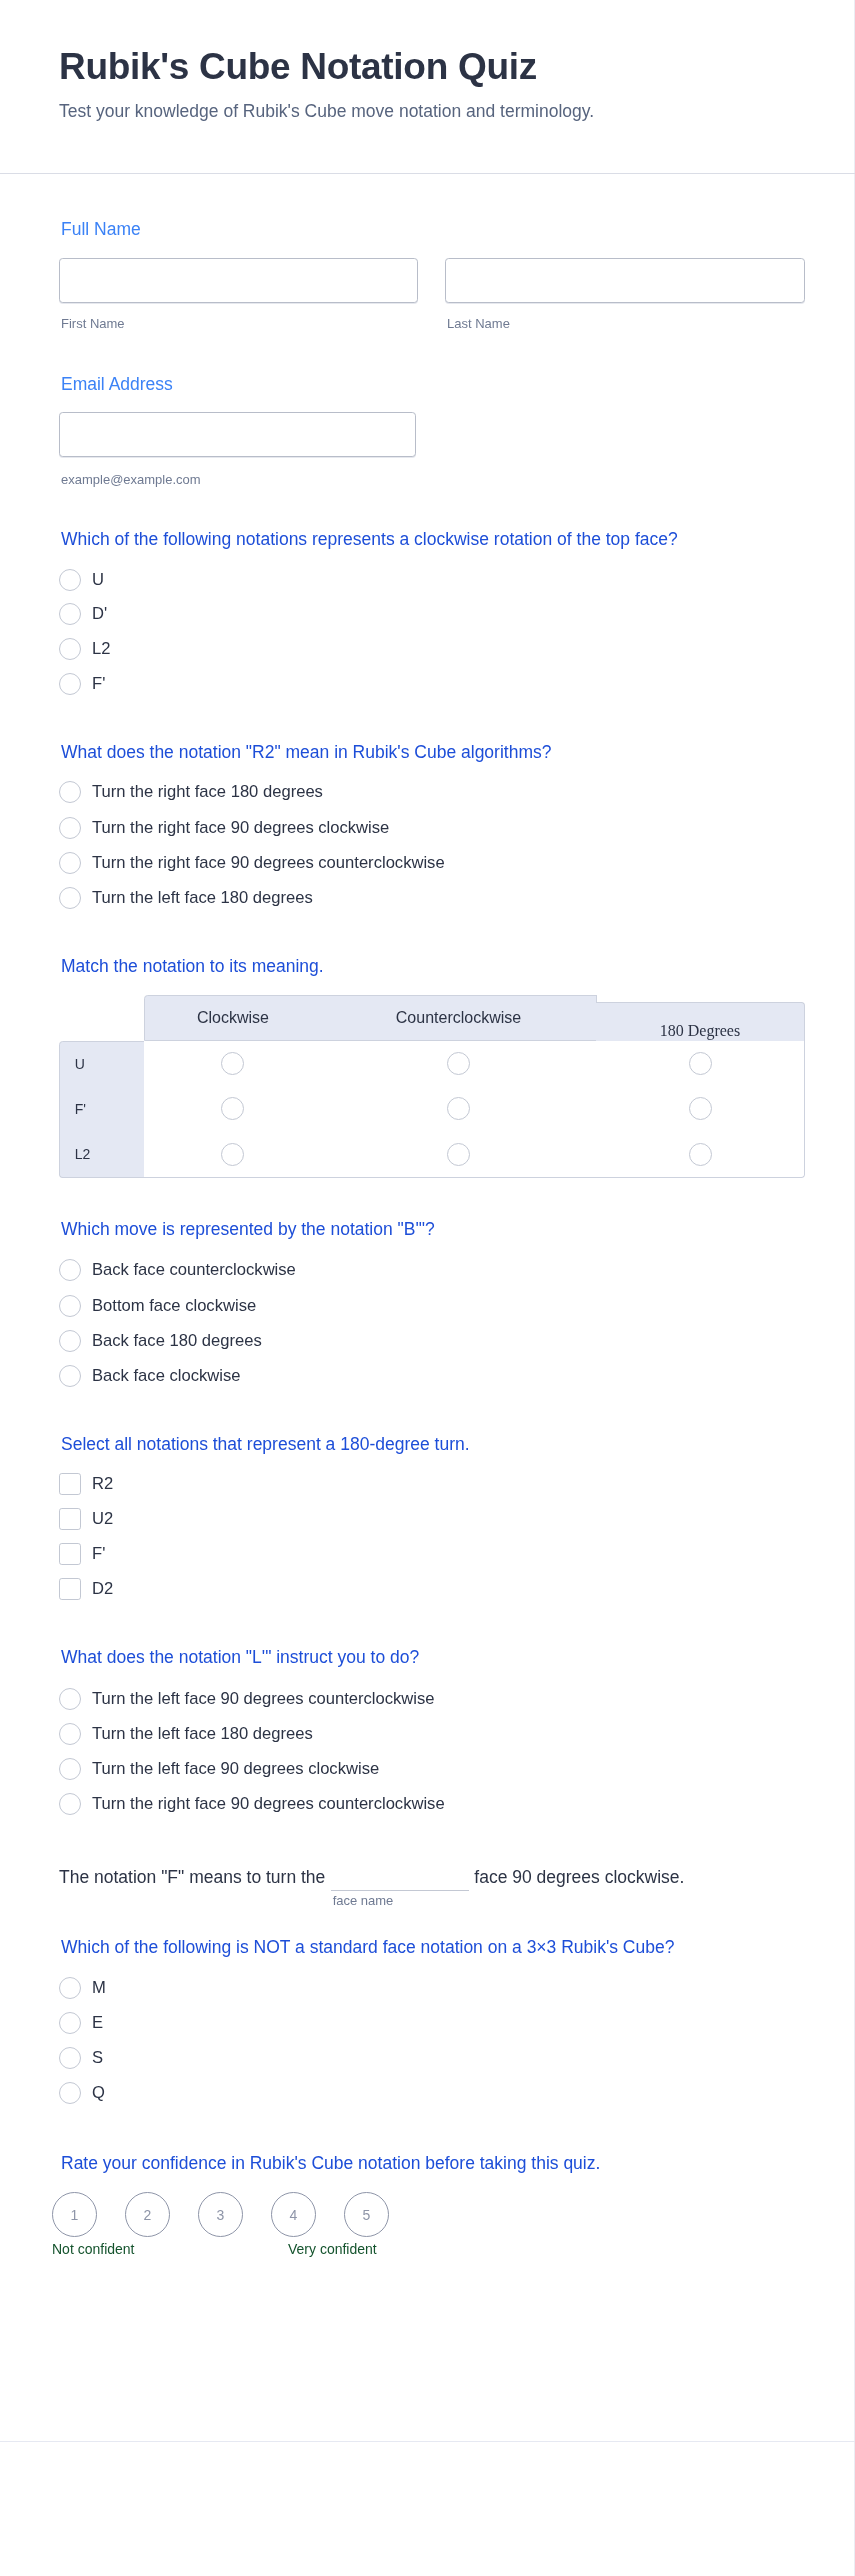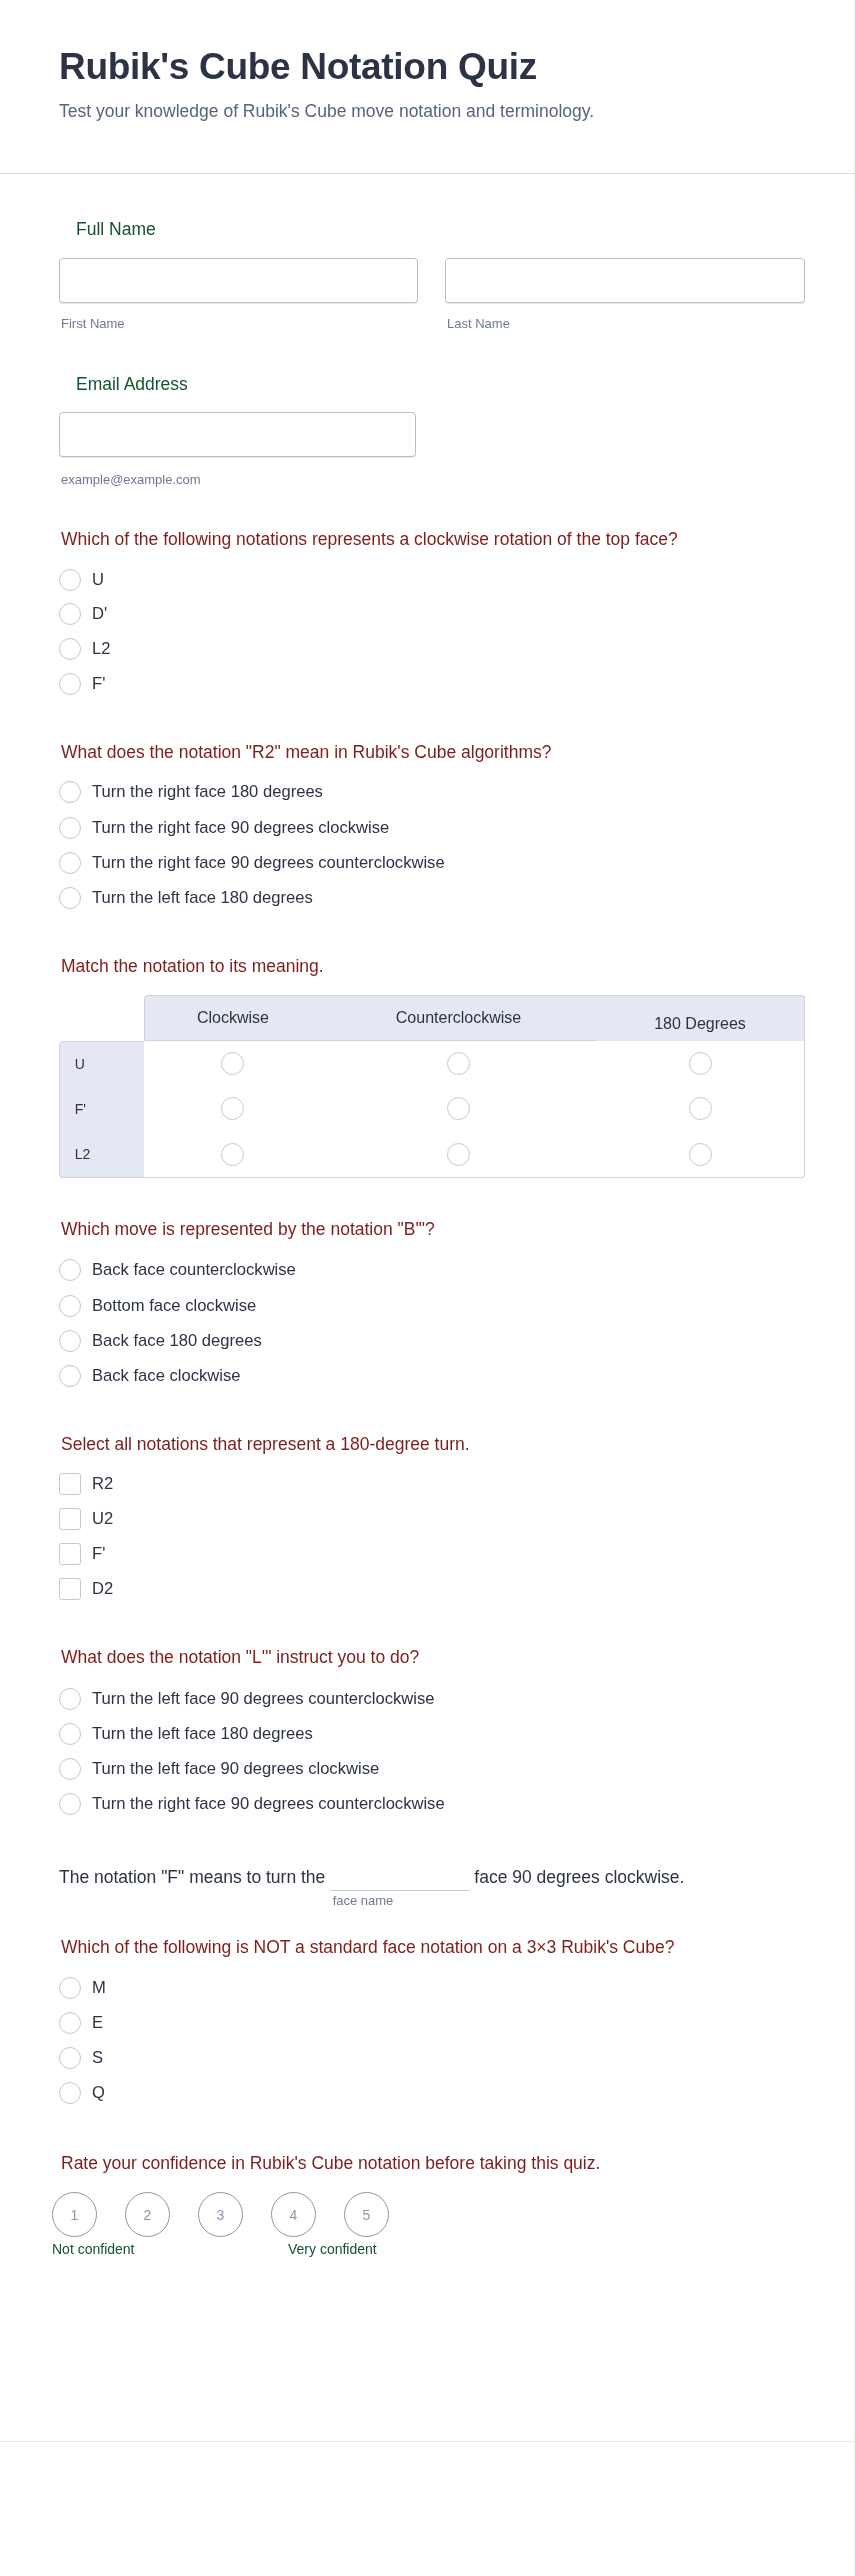--- a/index.html
+++ b/index.html
@@ -17,29 +17,29 @@
     height: 2576px;
     border-right: 0.9px solid #ebedf3;
   }
   .abs { position: absolute; }
 
   
   .title { left: 59px; top: 46px; font-size: 37px; font-weight: 700; color: #2c3345; letter-spacing: -0.3px; white-space: nowrap; text-align: right; }
   .subtitle { left: 59px; top: 101px; font-size: 17.5px; color: #57647e; white-space: nowrap; }
   .hr { left: 0; width: 855px; height: 0.9px; background: #dadde6; }
 
-  .label { left: 76px; font-size: 17.5px; color: #14532d; white-space: nowrap; }
+  .label { left: 61px; font-size: 17.5px; color: #3b82f6; white-space: nowrap; }
   .sublabel { font-size: 13px; color: #6f7a92; white-space: nowrap; }
   .input {
     height: 45px; border: 0.9px solid #b8bdc9; border-radius: 3.7px; background: #fff;
     font-family: "Liberation Sans", sans-serif; font-size: 14.7px; padding: 0 11px; outline: none;
     box-shadow: 0 0.9px 0 #e6e8ee;
   }
 
-  .qtitle { left: 61px; font-size: 17.5px; color: #7f1d1d; white-space: nowrap; }
+  .qtitle { left: 61px; font-size: 17.5px; color: #1d4ed8; white-space: nowrap; }
   .opt { left: 59px; height: 26px; display: flex; align-items: center; cursor: pointer; }
   .radio {
     width: 22px; height: 22px; border-radius: 50%; border: 1.4px solid #c3c8d3; background: #fff; flex: none;
   }
   .checkbox {
     width: 22px; height: 22px; border-radius: 2.8px; border: 1.4px solid #c3c8d3; background: #fff; flex: none;
   }
   .opt-label { margin-left: 11px; font-size: 16.6px; color: #2c3345; white-space: nowrap; }
 
   
@@ -128,21 +128,21 @@
   <div class="abs opt" style="top:885px">
       <span class="radio"></span>
       <span class="opt-label">Turn the left face 180 degrees</span>
     </div>
 
   <div class="abs qtitle" style="top:956px">Match the notation to its meaning.</div>
   <div class="abs matrix">
 
     <div class="m-cell m-head" style="left:85px; top:0; width:178px; height:46px; border-width:0.9px 0.9px 0.9px 0.9px; border-top-left-radius:3.7px;">Clockwise</div>
     <div class="m-cell m-head" style="left:262px; top:0; width:276px; height:46px; border-width:0.9px 0.9px 0.9px 0;">Counterclockwise</div>
-    <div class="m-cell m-head" style="left:537px; top:0; width:209px; height:58px; border-width:0.9px 0.9px 0.9px 0; border-top-right-radius:3.7px;">180 Degrees</div>
+    <div class="m-cell m-head" style="left:537px; top:7px; width:209px; height:58px; border-width:0.9px 0.9px 0.9px 0; border-top-right-radius:3.7px;font-family:Liberation Serif, serif;">180 Degrees</div>
 
     <div class="m-cell m-rowlabel" style="left:0; top:46px; width:86px; height:46px; border-width:0.9px 0.9px 0.9px 0.9px; border-top-left-radius:3.7px;">U</div>
     <div class="m-cell m-body" style="left:85px; top:46px; width:178px; height:46px; border-width:0 0.9px 0.9px 0;">
         <span class="m-radio"></span>
       </div>
     <div class="m-cell m-body" style="left:262px; top:46px; width:276px; height:46px; border-width:0 0.9px 0.9px 0;">
         <span class="m-radio"></span>
       </div>
     <div class="m-cell m-body" style="left:537px; top:46px; width:209px; height:46px; border-width:0 0.9px 0.9px 0;">
         <span class="m-radio"></span>

